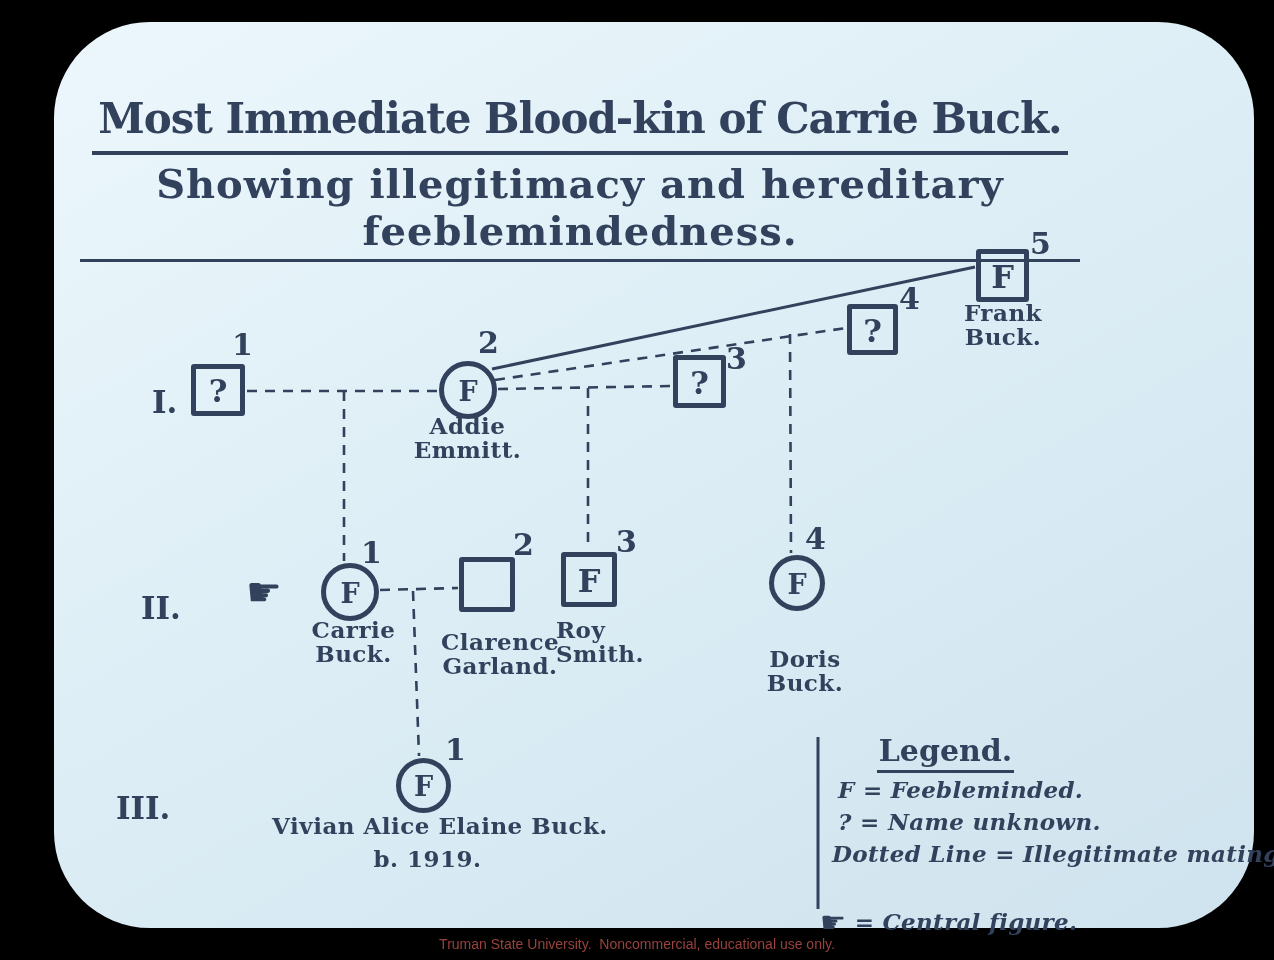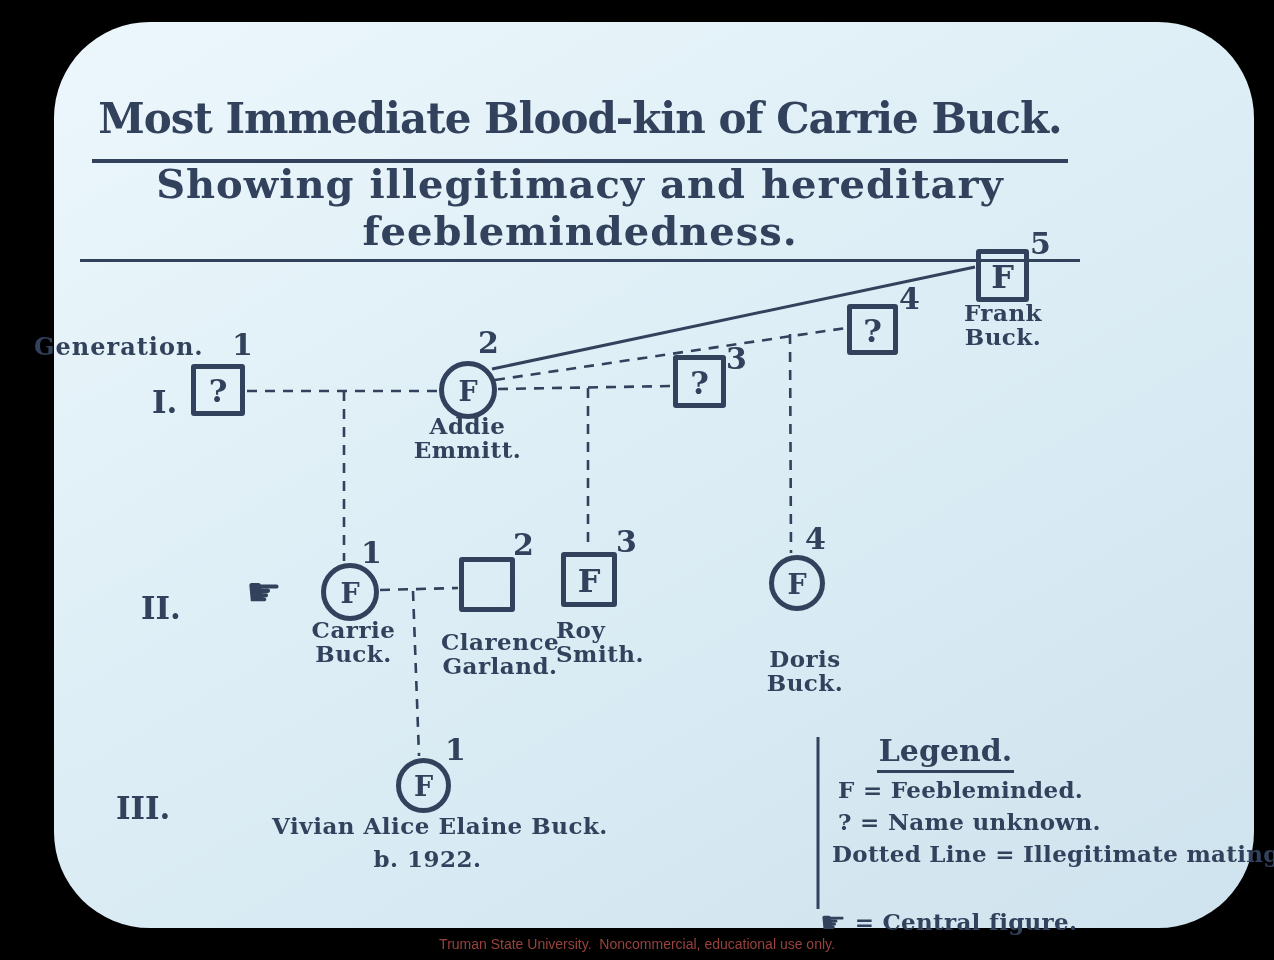--- a/index.html
+++ b/index.html
@@ -5,41 +5,41 @@
   html,body{margin:0;padding:0;background:#000;}
   #stage{position:relative;width:1274px;height:960px;background:var(--frame,#000);overflow:hidden;
          font-family:"DejaVu Serif",serif;}
   .slide{position:absolute;left:54px;top:22px;width:1200px;height:906px;border-radius:96px;
          background:linear-gradient(150deg,var(--slide-bg-light,#ecf7fc) 0%,var(--slide-bg,#dcedf5) 50%,var(--slide-bg-dark,#cfe3ee) 100%);}
   .layer{position:absolute;inset:0;color:var(--ink,#32415c);}
   svg.lines{position:absolute;inset:0;pointer-events:none;}
   svg.lines line{stroke:var(--ink,#32415c);}
   .title{position:absolute;left:60px;top:94px;width:1040px;text-align:center;}
   .title span{display:inline-block;font-weight:700;font-size:42px;letter-spacing:-1px;
-              border-bottom:4px solid var(--ink,#32415c);padding:0 6px 16px 6px;}
+              border-bottom:4px solid var(--ink,#32415c);padding:0 6px 8px 6px;}
   .subtitle{position:absolute;left:80px;top:160px;width:1000px;text-align:center;}
   .subtitle span{display:inline-block;font-weight:700;font-size:40px;letter-spacing:1px;
                  border-bottom:3px solid var(--ink,#32415c);padding:0 4px 5px 4px;}
   .genlabel{position:absolute;left:34px;top:332px;font-weight:700;font-size:24px;letter-spacing:1px;}
   .roman{position:absolute;font-weight:700;font-size:31px;}
   .node{position:absolute;box-sizing:border-box;border:5px solid var(--ink,#32415c);
         display:flex;align-items:center;justify-content:center;}
   .node.circle{border-radius:50%;}
   .node.square{border-radius:3px;}
   .sym{font-weight:700;font-size:27px;line-height:1;padding-top:2px;}
   .square .sym{font-size:32px;}
   .num{position:absolute;font-weight:700;font-size:30px;line-height:1;}
   .name{position:absolute;text-align:center;font-weight:700;font-size:23px;line-height:1.04;letter-spacing:.5px;}
   .name span{display:block;}
   .nameline{position:absolute;text-align:center;font-weight:700;font-size:23px;letter-spacing:.5px;}
   .manicule{position:absolute;font-family:"DejaVu Sans",sans-serif;font-size:40px;line-height:1;}
   .legend-title{position:absolute;left:868px;top:733px;width:155px;text-align:center;}
   .legend-title span{display:inline-block;font-weight:700;font-size:30px;
                      border-bottom:3px solid var(--ink,#32415c);padding:0 2px 2px 2px;}
-  .legend-item{position:absolute;font-weight:700;font-size:23px;letter-spacing:.3px;white-space:nowrap;}
+  .legend-item{position:absolute;font-weight:700;font-size:23px;letter-spacing:.3px;white-space:nowrap;font-style:italic;}
   .legend-item .glyph{font-weight:700;}
   .legend-item .glyph.hand{font-family:"DejaVu Sans",sans-serif;font-size:29px;vertical-align:-2px;}
   .footer{position:absolute;left:0;right:0;top:936px;text-align:center;
           font-family:"Liberation Sans",sans-serif;font-size:14px;color:var(--credit,#97423c);white-space:pre;}
 </style>
 </head>
 <body>
 
 <div id="stage">
 
@@ -56,21 +56,20 @@
     <line x1="380" y1="590" x2="458" y2="588" stroke-width="2.6" stroke-dasharray="10 8"></line>
     <line x1="413" y1="591" x2="419" y2="756" stroke-width="2.6" stroke-dasharray="10 8"></line>
     <line x1="818" y1="737" x2="818" y2="909" stroke-width="3"></line>
   </svg>
 
   <div class="layer">
 
     <div class="title"><span>Most Immediate Blood-kin of Carrie Buck.</span></div>
     <div class="subtitle"><span>Showing illegitimacy and hereditary feeblemindedness.</span></div>
 
-    <div class="genlabel">Generation.</div>
     <div class="roman" style="left:152px;top:384px;">I.</div>
     <div class="roman" style="left:141px;top:590px;">II.</div>
     <div class="roman" style="left:116px;top:790px;">III.</div>
 
     <div class="node square" style="left:191px;top:364px;width:54px;height:52px;">
       <span class="sym">?</span>
     </div>
     <div class="num" style="left:232px;top:330px;">1</div>
 
     <div class="node circle" style="left:439px;top:361px;width:58px;height:58px;">
@@ -136,21 +135,21 @@
     <div class="name" style="left:750px;top:647px;width:110px;">
       <span>Doris</span>
       <span>Buck.</span>
     </div>
 
     <div class="node circle" style="left:396px;top:758px;width:55px;height:55px;">
       <span class="sym">F</span>
     </div>
     <div class="num" style="left:445px;top:735px;">1</div>
     <div class="nameline" style="left:260px;top:812px;width:360px;">Vivian Alice Elaine Buck.</div>
-    <div class="nameline" style="left:340px;top:845px;width:175px;">b. 1922.</div>
+    <div class="nameline" style="left:340px;top:845px;width:175px;">b. 1919.</div>
 
     <div class="legend-title"><span>Legend.</span></div>
     <div class="legend-item" style="left:838px;top:776px;">
       <span class="glyph">F</span>
       <span>= Feebleminded.</span>
     </div>
     <div class="legend-item" style="left:838px;top:808px;">
       <span class="glyph">?</span>
       <span>= Name unknown.</span>
     </div>

